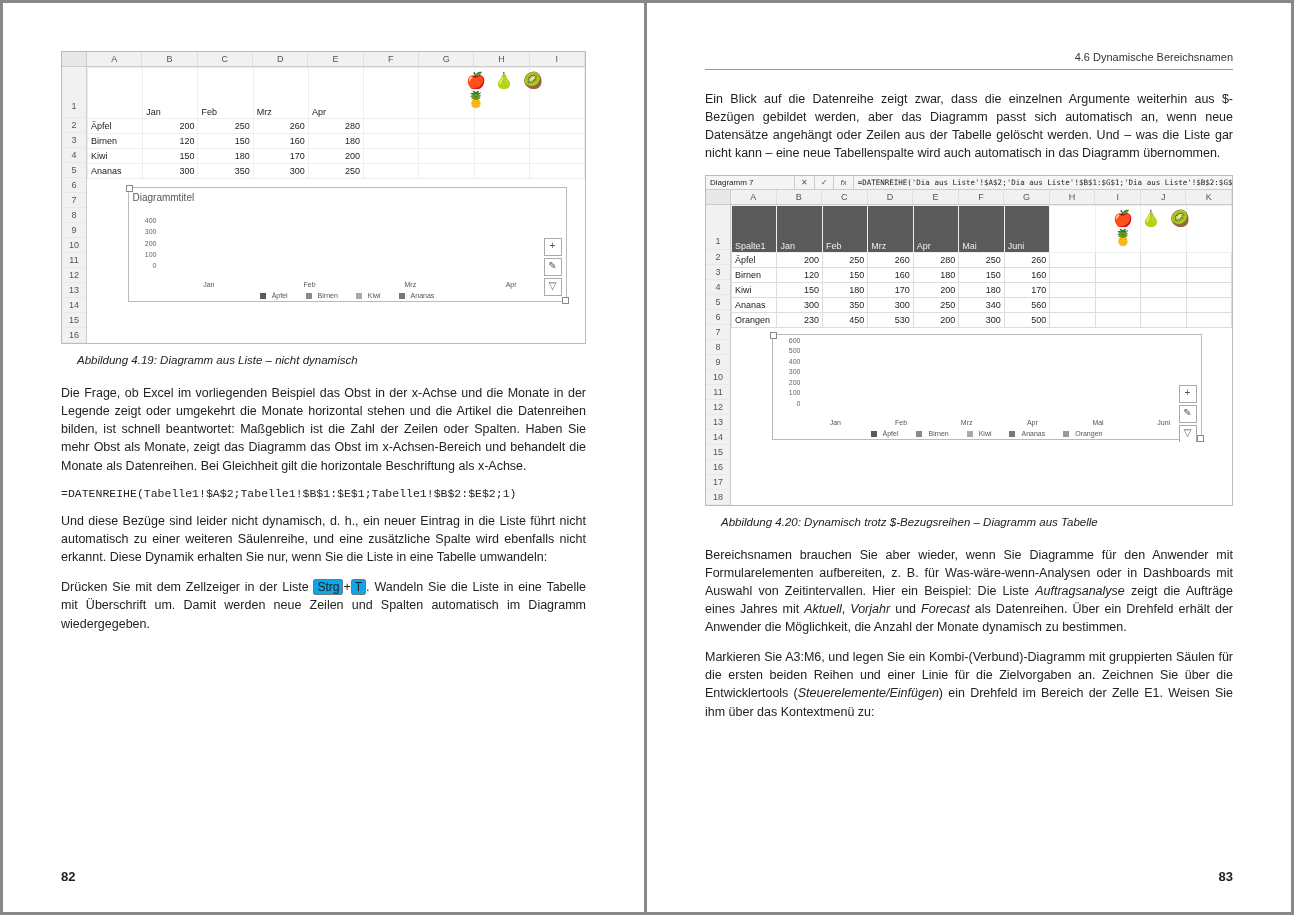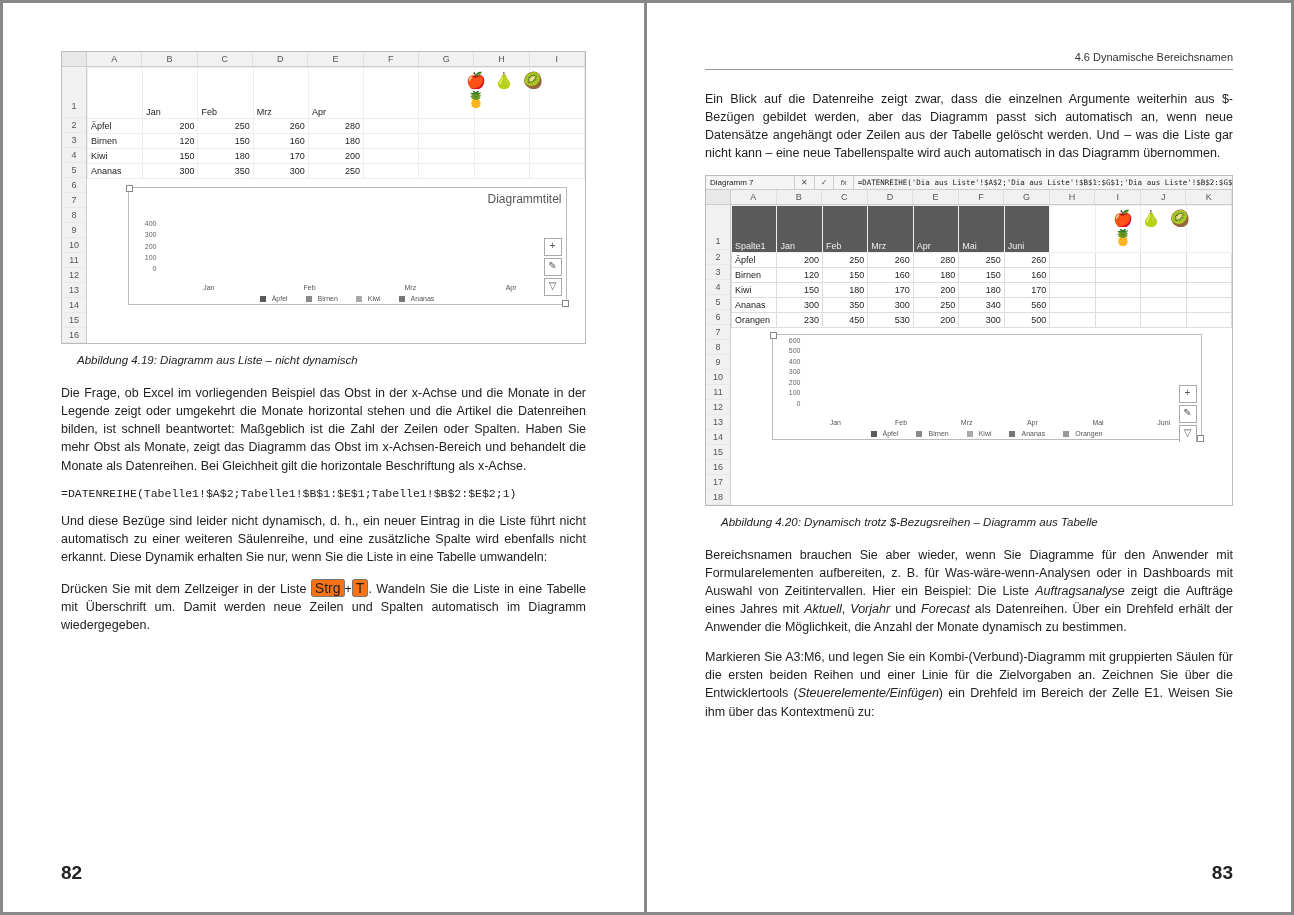--- a/index.html
+++ b/index.html
@@ -55,30 +55,30 @@
   }
   .caption {
     font-style: italic;
     font-size: 11.5px;
     margin: 6px 0 18px 16px;
   }
   kbd {
     border: 1px solid #777;
     border-radius: 3px;
     padding: 0 3px;
-    font-size: 14px;
+    font-size: 12px;
     font-family: Arial, sans-serif;
-    background: #f97316;
+    background: #0ea5e9;
     margin-top: 22px;
   }
   .pagenum {
     position: absolute;
     bottom: 28px;
     font-weight: bold;
-    font-size: 19px;
+    font-size: 13px;
   }
   .page.left .pagenum { left: 58px; }
   .page.right .pagenum { right: 58px; }
 
   
   .figure {
     border: 1px solid #bbb;
     background: #fff;
     font-size: 9px;
     margin-bottom: 4px;
@@ -107,21 +107,21 @@
     border:1px solid #bbb;
     margin:4px 18px 4px 40px;
     background:#fff;
     padding:4px 4px 2px 4px;
   }
   .chartbox.sel::before, .chartbox.sel::after {
     content:""; position:absolute; width:5px; height:5px; border:1px solid #888; background:#fff;
   }
   .chartbox.sel::before { left:-3px; top:-3px; }
   .chartbox.sel::after { right:-3px; bottom:-3px; }
-  .chart-title { text-align:right; font-size:12px; color:#555; margin-bottom:16px;}
+  .chart-title { text-align:left; font-size:10px; color:#555; margin-bottom:16px;}
   .chart-area { display:flex; align-items:flex-end; height:60px; padding-left:26px; position:relative; }
   .ylabels { position:absolute; left:0; top:-2px; bottom:10px; width:24px; display:flex; flex-direction:column; justify-content:space-between; font-size:7px; color:#666; text-align:right; }
   .group { flex:1; display:flex; justify-content:center; gap:2px; align-items:flex-end;}
   .bar { width:7px; background:#888; }
   .bar.s1{ background:#5a5a5a;} .bar.s2{ background:#8a8a8a;} .bar.s3{ background:#aaa;} .bar.s4{ background:#777;} .bar.s5{ background:#999;}
   .xlabels { display:flex; padding-left:26px; }
   .xlabels div{flex:1; text-align:center; font-size:7px; color:#555; padding-top:2px;}
   .legend { text-align:center; font-size:7px; color:#555; padding:4px 0 0 0;}
   .legend span{margin:0 4px;}
   .legend .sw{display:inline-block;width:6px;height:6px;margin-right:2px;vertical-align:middle;}

